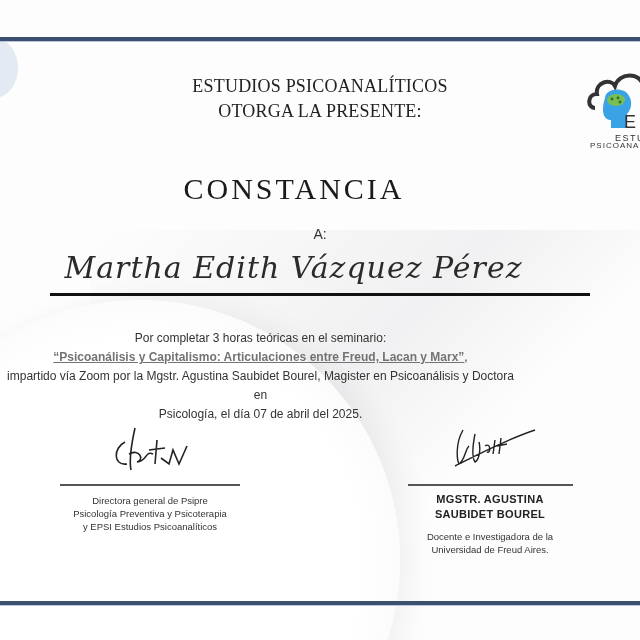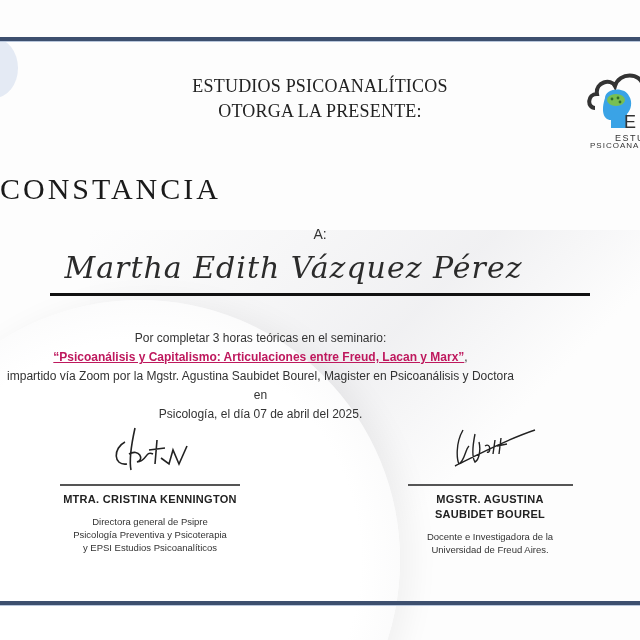--- a/index.html
+++ b/index.html
@@ -41,40 +41,40 @@
       position: absolute; left: 615px; top: 133px; font-size: 9px; letter-spacing: 1.5px; color: #333;
     }
     .logo-text2 {
       position: absolute; left: 590px; top: 141px; font-size: 8px; letter-spacing: 1px; color: #333;
     }
     .logo-e {
       position: absolute; left: 624px; top: 112px; font-size: 18px; color: #333;
     }
 
     .title {
-      position: absolute; left: 0; width: 588px; top: 172px; 
+      position: absolute; left: 0; width: 588px; top: 172px; text-align: center;
       font-family: "Liberation Serif", serif; font-size: 30px; letter-spacing: 3px; color: #1a1a1a;
     }
     .to {
       position: absolute; left: 0; width: 640px; top: 226px; text-align: center;
       font-size: 14px; color: #333;
     }
     .name {
       position: absolute; left: 0; width: 587px; top: 250px; text-align: center;
       font-family: "DejaVu Serif", serif; font-style: italic; font-size: 30px; color: #2b2b2b;
       letter-spacing: 1px;
     }
     .name-line {
       position: absolute; left: 50px; top: 293px; width: 540px; height: 3px; background: #111;
     }
     .body-text {
       position: absolute; left: 0; width: 521px; top: 329px; text-align: center;
       font-size: 12px; line-height: 19px; color: #333;
     }
-    .body-text .seminar { font-weight: bold; text-decoration: underline; color: #be185d; }
+    .body-text .seminar { font-weight: bold; text-decoration: underline; color: #737373; }
 
     .sig { position: absolute; text-align: center; }
     .sig.left { left: 40px; top: 420px; width: 220px; }
     .sig.right { left: 380px; top: 420px; width: 220px; }
     .sig svg { display: block; margin: 0 auto; }
     .sig .line { height: 2px; background: #555; margin: 0 auto; }
     .sig .sname { font-weight: bold; font-size: 11px; color: #222; line-height: 15px; margin-top: 6px; letter-spacing: 0.3px; }
     .sig .srole { font-size: 9.5px; color: #333; line-height: 13px; margin-top: 8px; }
   </style>
 </head>
@@ -116,21 +116,20 @@
   <div><span class="seminar">“Psicoanálisis y Capitalismo: Articulaciones entre Freud, Lacan y Marx”</span><span>,</span></div>
   <div>impartido vía Zoom por la Mgstr. Agustina Saubidet Bourel, Magister en Psicoanálisis y Doctora en</div>
   <div>Psicología, el día 07 de abril del 2025.</div>
 </div>
 
 <div class="sig left">
   <svg width="110" height="56" viewBox="0 0 110 56">
     <path d="M30 22 C18 28 18 46 32 44 M40 8 C36 26 34 40 36 50 M34 34 C44 28 50 40 42 42 C52 42 50 30 58 34 M62 20 L60 44 M54 30 L70 28 M66 38 L74 44 L78 30 L84 44 L92 26" fill="none" stroke="#222" stroke-width="1.6"></path>
   </svg>
   <div class="line" style="width:180px;margin-top:8px"></div>
-  <div class="sname">MTRA. CRISTINA KENNINGTON</div>
   <div class="srole">
     <div>Directora general de Psipre</div>
     <div>Psicología Preventiva y Psicoterapia</div>
     <div>y EPSI Estudios Psicoanalíticos</div>
   </div>
 </div>
 
 <div class="sig right">
   <svg width="110" height="56" viewBox="0 0 110 56">
     <path d="M28 10 C20 24 22 40 24 44 M24 44 C30 40 30 30 34 26 M40 14 C38 24 36 36 40 42 C44 40 46 30 44 22 M50 26 C56 22 56 34 52 32 M60 20 L58 34 M66 18 L64 34 M62 26 L72 24 M20 46 C40 36 70 20 100 10" fill="none" stroke="#222" stroke-width="1.4"></path>

